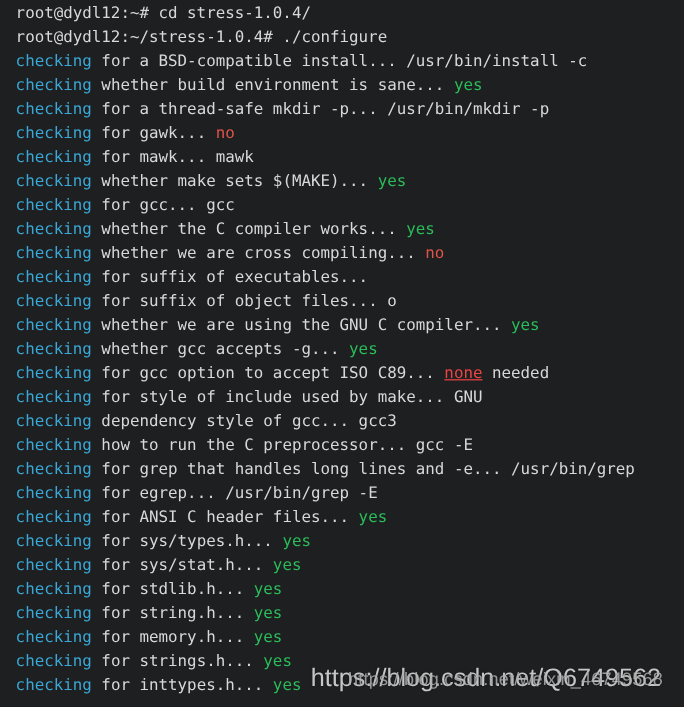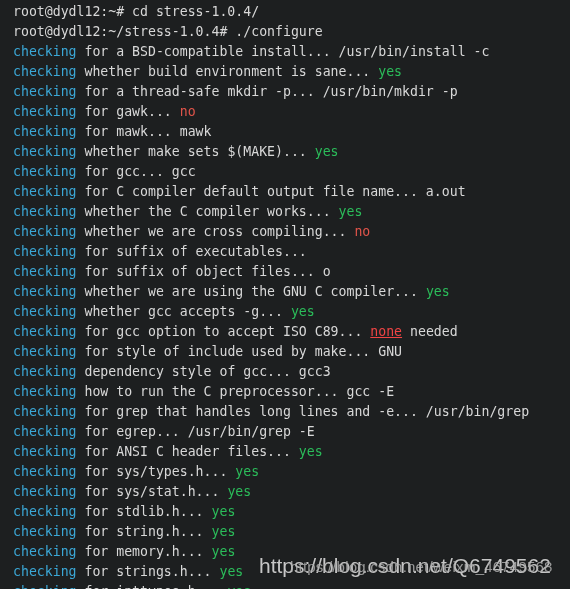--- a/index.html
+++ b/index.html
@@ -68,21 +68,20 @@
   <div id="terminal-output">
       <div class="line"><span class="seg c-default">root@dydl12:~# cd stress-1.0.4/</span></div>
       <div class="line"><span class="seg c-default">root@dydl12:~/stress-1.0.4# ./configure</span></div>
       <div class="line"><span class="seg c-cyan">checking</span><span class="seg c-default"> for a BSD-compatible install... /usr/bin/install -c</span></div>
       <div class="line"><span class="seg c-cyan">checking</span><span class="seg c-default"> whether build environment is sane... </span><span class="seg c-green">yes</span></div>
       <div class="line"><span class="seg c-cyan">checking</span><span class="seg c-default"> for a thread-safe mkdir -p... /usr/bin/mkdir -p</span></div>
       <div class="line"><span class="seg c-cyan">checking</span><span class="seg c-default"> for gawk... </span><span class="seg c-red">no</span></div>
       <div class="line"><span class="seg c-cyan">checking</span><span class="seg c-default"> for mawk... mawk</span></div>
       <div class="line"><span class="seg c-cyan">checking</span><span class="seg c-default"> whether make sets $(MAKE)... </span><span class="seg c-green">yes</span></div>
       <div class="line"><span class="seg c-cyan">checking</span><span class="seg c-default"> for gcc... gcc</span></div>
-      <div class="line"><span class="seg c-cyan">checking</span><span class="seg c-default"> for C compiler default output file name... a.out</span></div>
       <div class="line"><span class="seg c-cyan">checking</span><span class="seg c-default"> whether the C compiler works... </span><span class="seg c-green">yes</span></div>
       <div class="line"><span class="seg c-cyan">checking</span><span class="seg c-default"> whether we are cross compiling... </span><span class="seg c-red">no</span></div>
       <div class="line"><span class="seg c-cyan">checking</span><span class="seg c-default"> for suffix of executables... </span></div>
       <div class="line"><span class="seg c-cyan">checking</span><span class="seg c-default"> for suffix of object files... o</span></div>
       <div class="line"><span class="seg c-cyan">checking</span><span class="seg c-default"> whether we are using the GNU C compiler... </span><span class="seg c-green">yes</span></div>
       <div class="line"><span class="seg c-cyan">checking</span><span class="seg c-default"> whether gcc accepts -g... </span><span class="seg c-green">yes</span></div>
       <div class="line"><span class="seg c-cyan">checking</span><span class="seg c-default"> for gcc option to accept ISO C89... </span><span class="seg c-magenta">none</span><span class="seg c-default"> needed</span></div>
       <div class="line"><span class="seg c-cyan">checking</span><span class="seg c-default"> for style of include used by make... GNU</span></div>
       <div class="line"><span class="seg c-cyan">checking</span><span class="seg c-default"> dependency style of gcc... gcc3</span></div>
       <div class="line"><span class="seg c-cyan">checking</span><span class="seg c-default"> how to run the C preprocessor... gcc -E</span></div>

